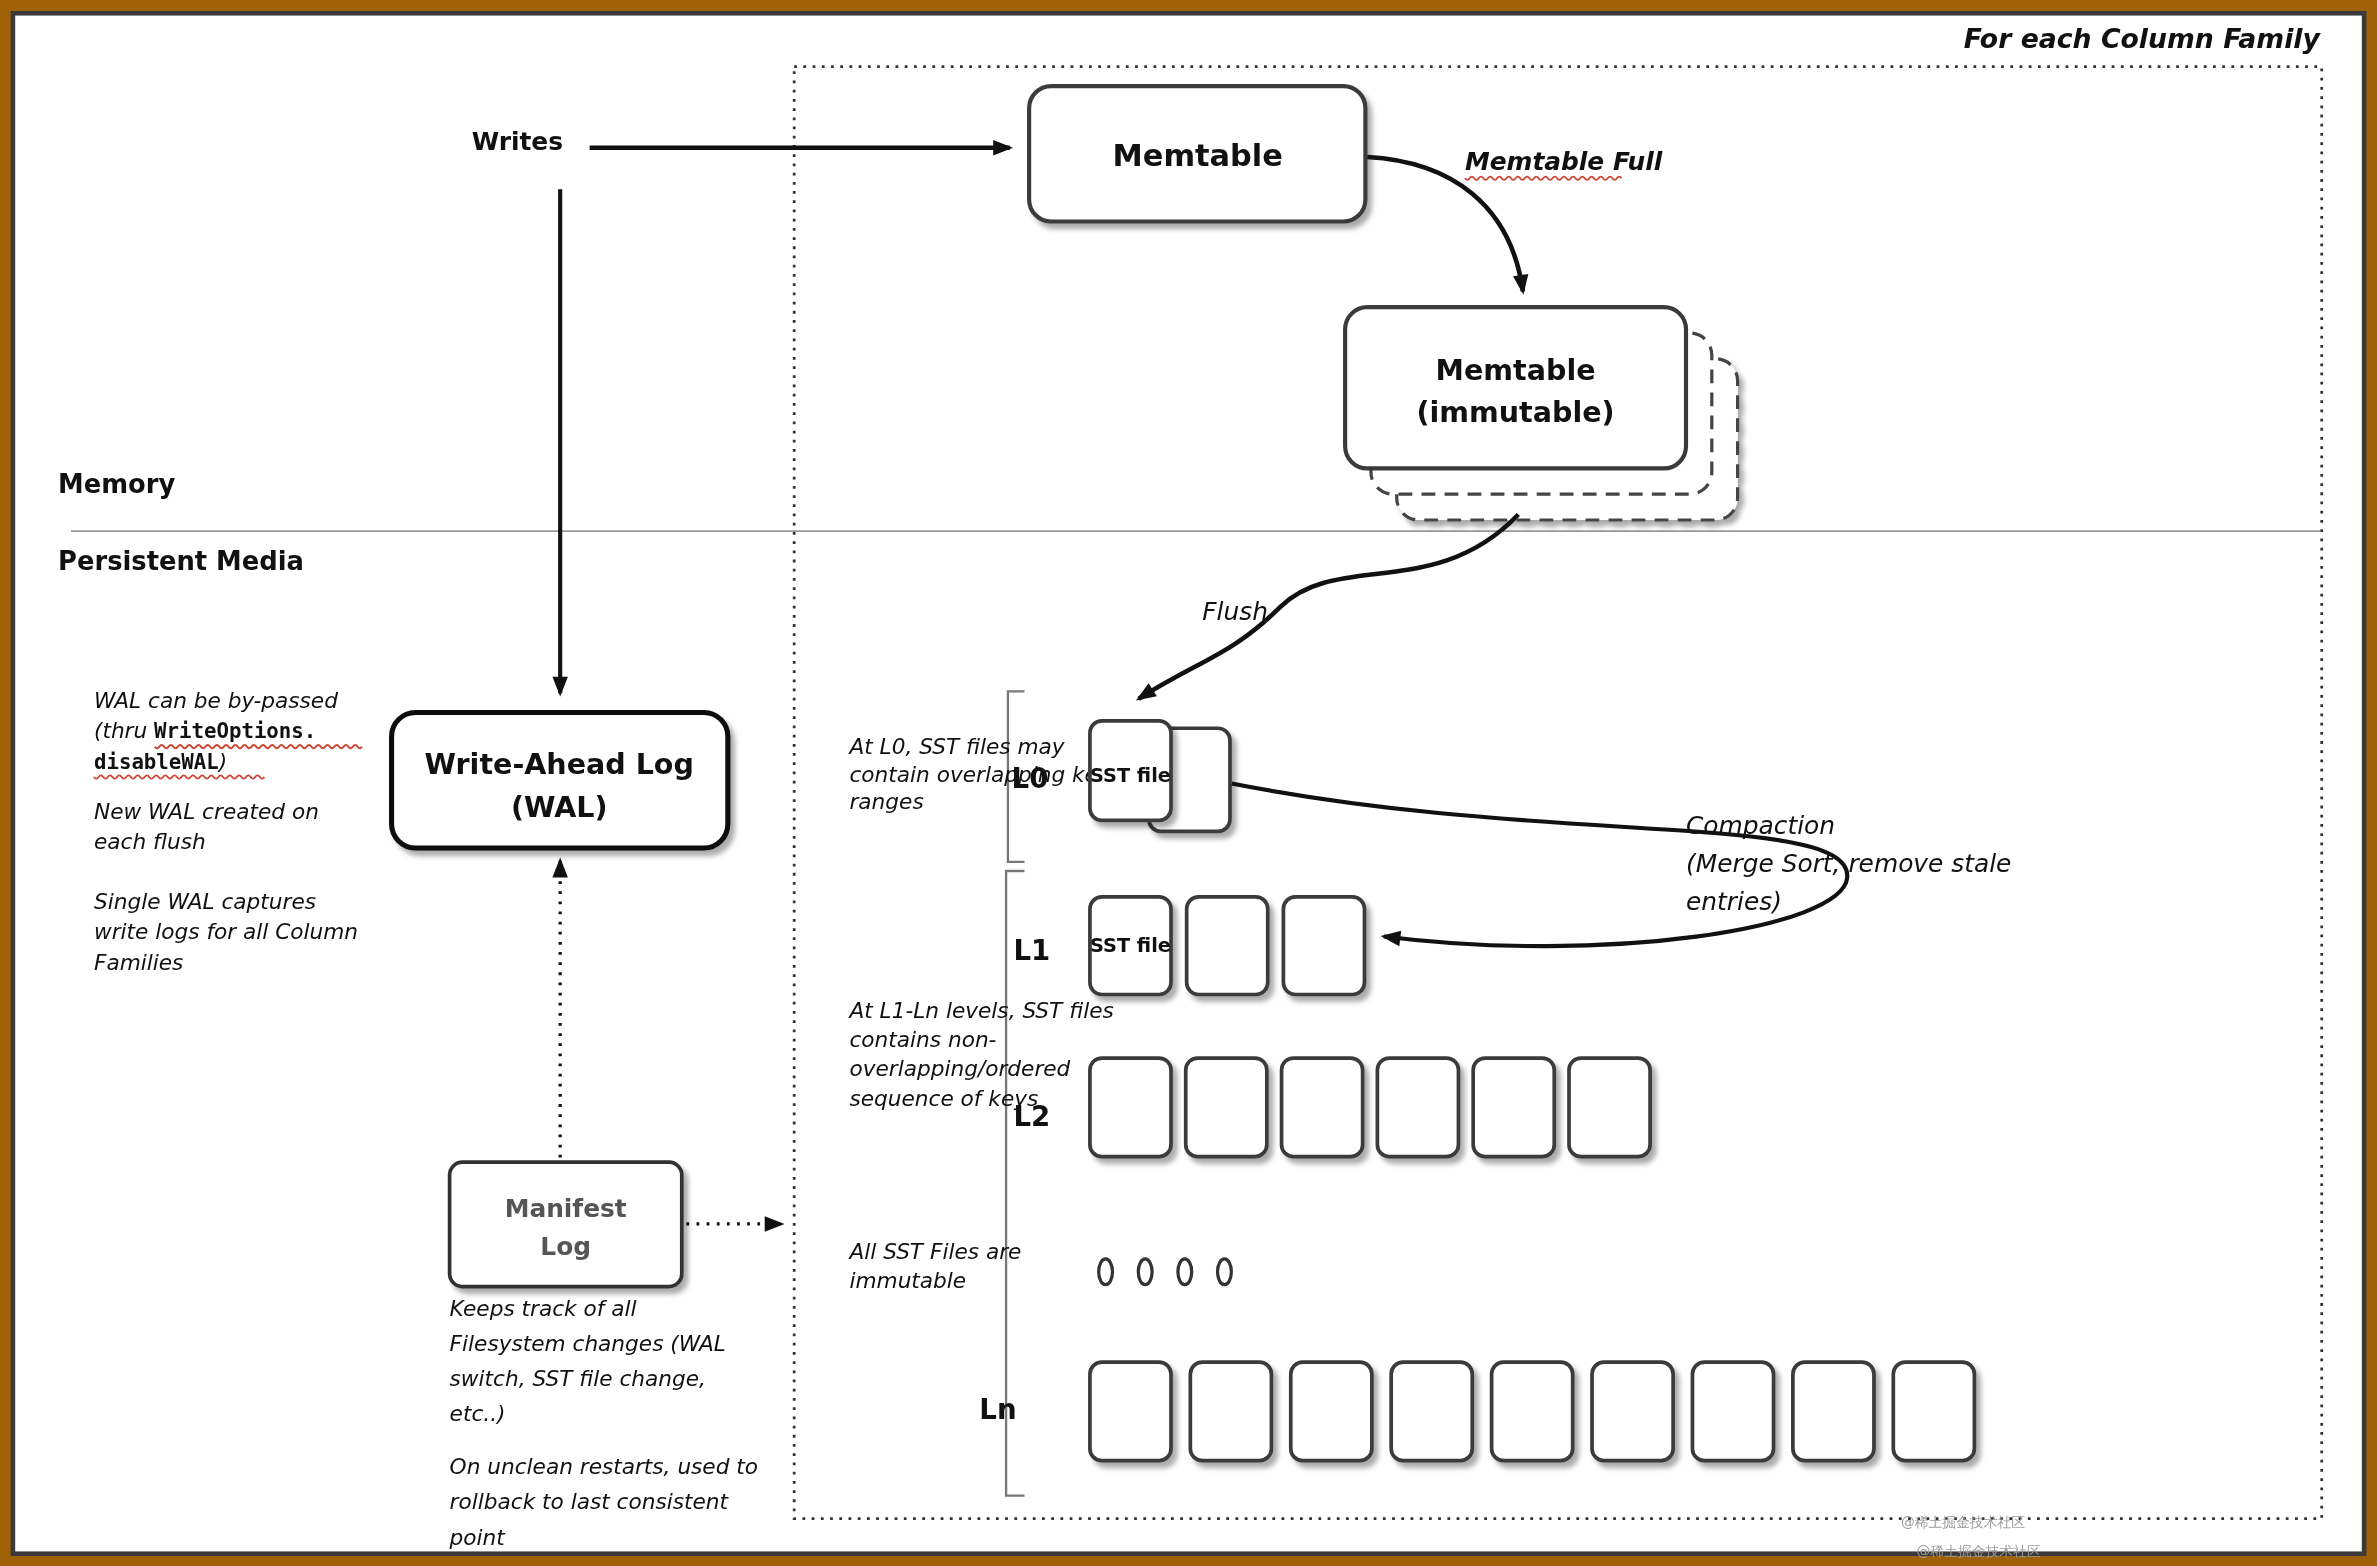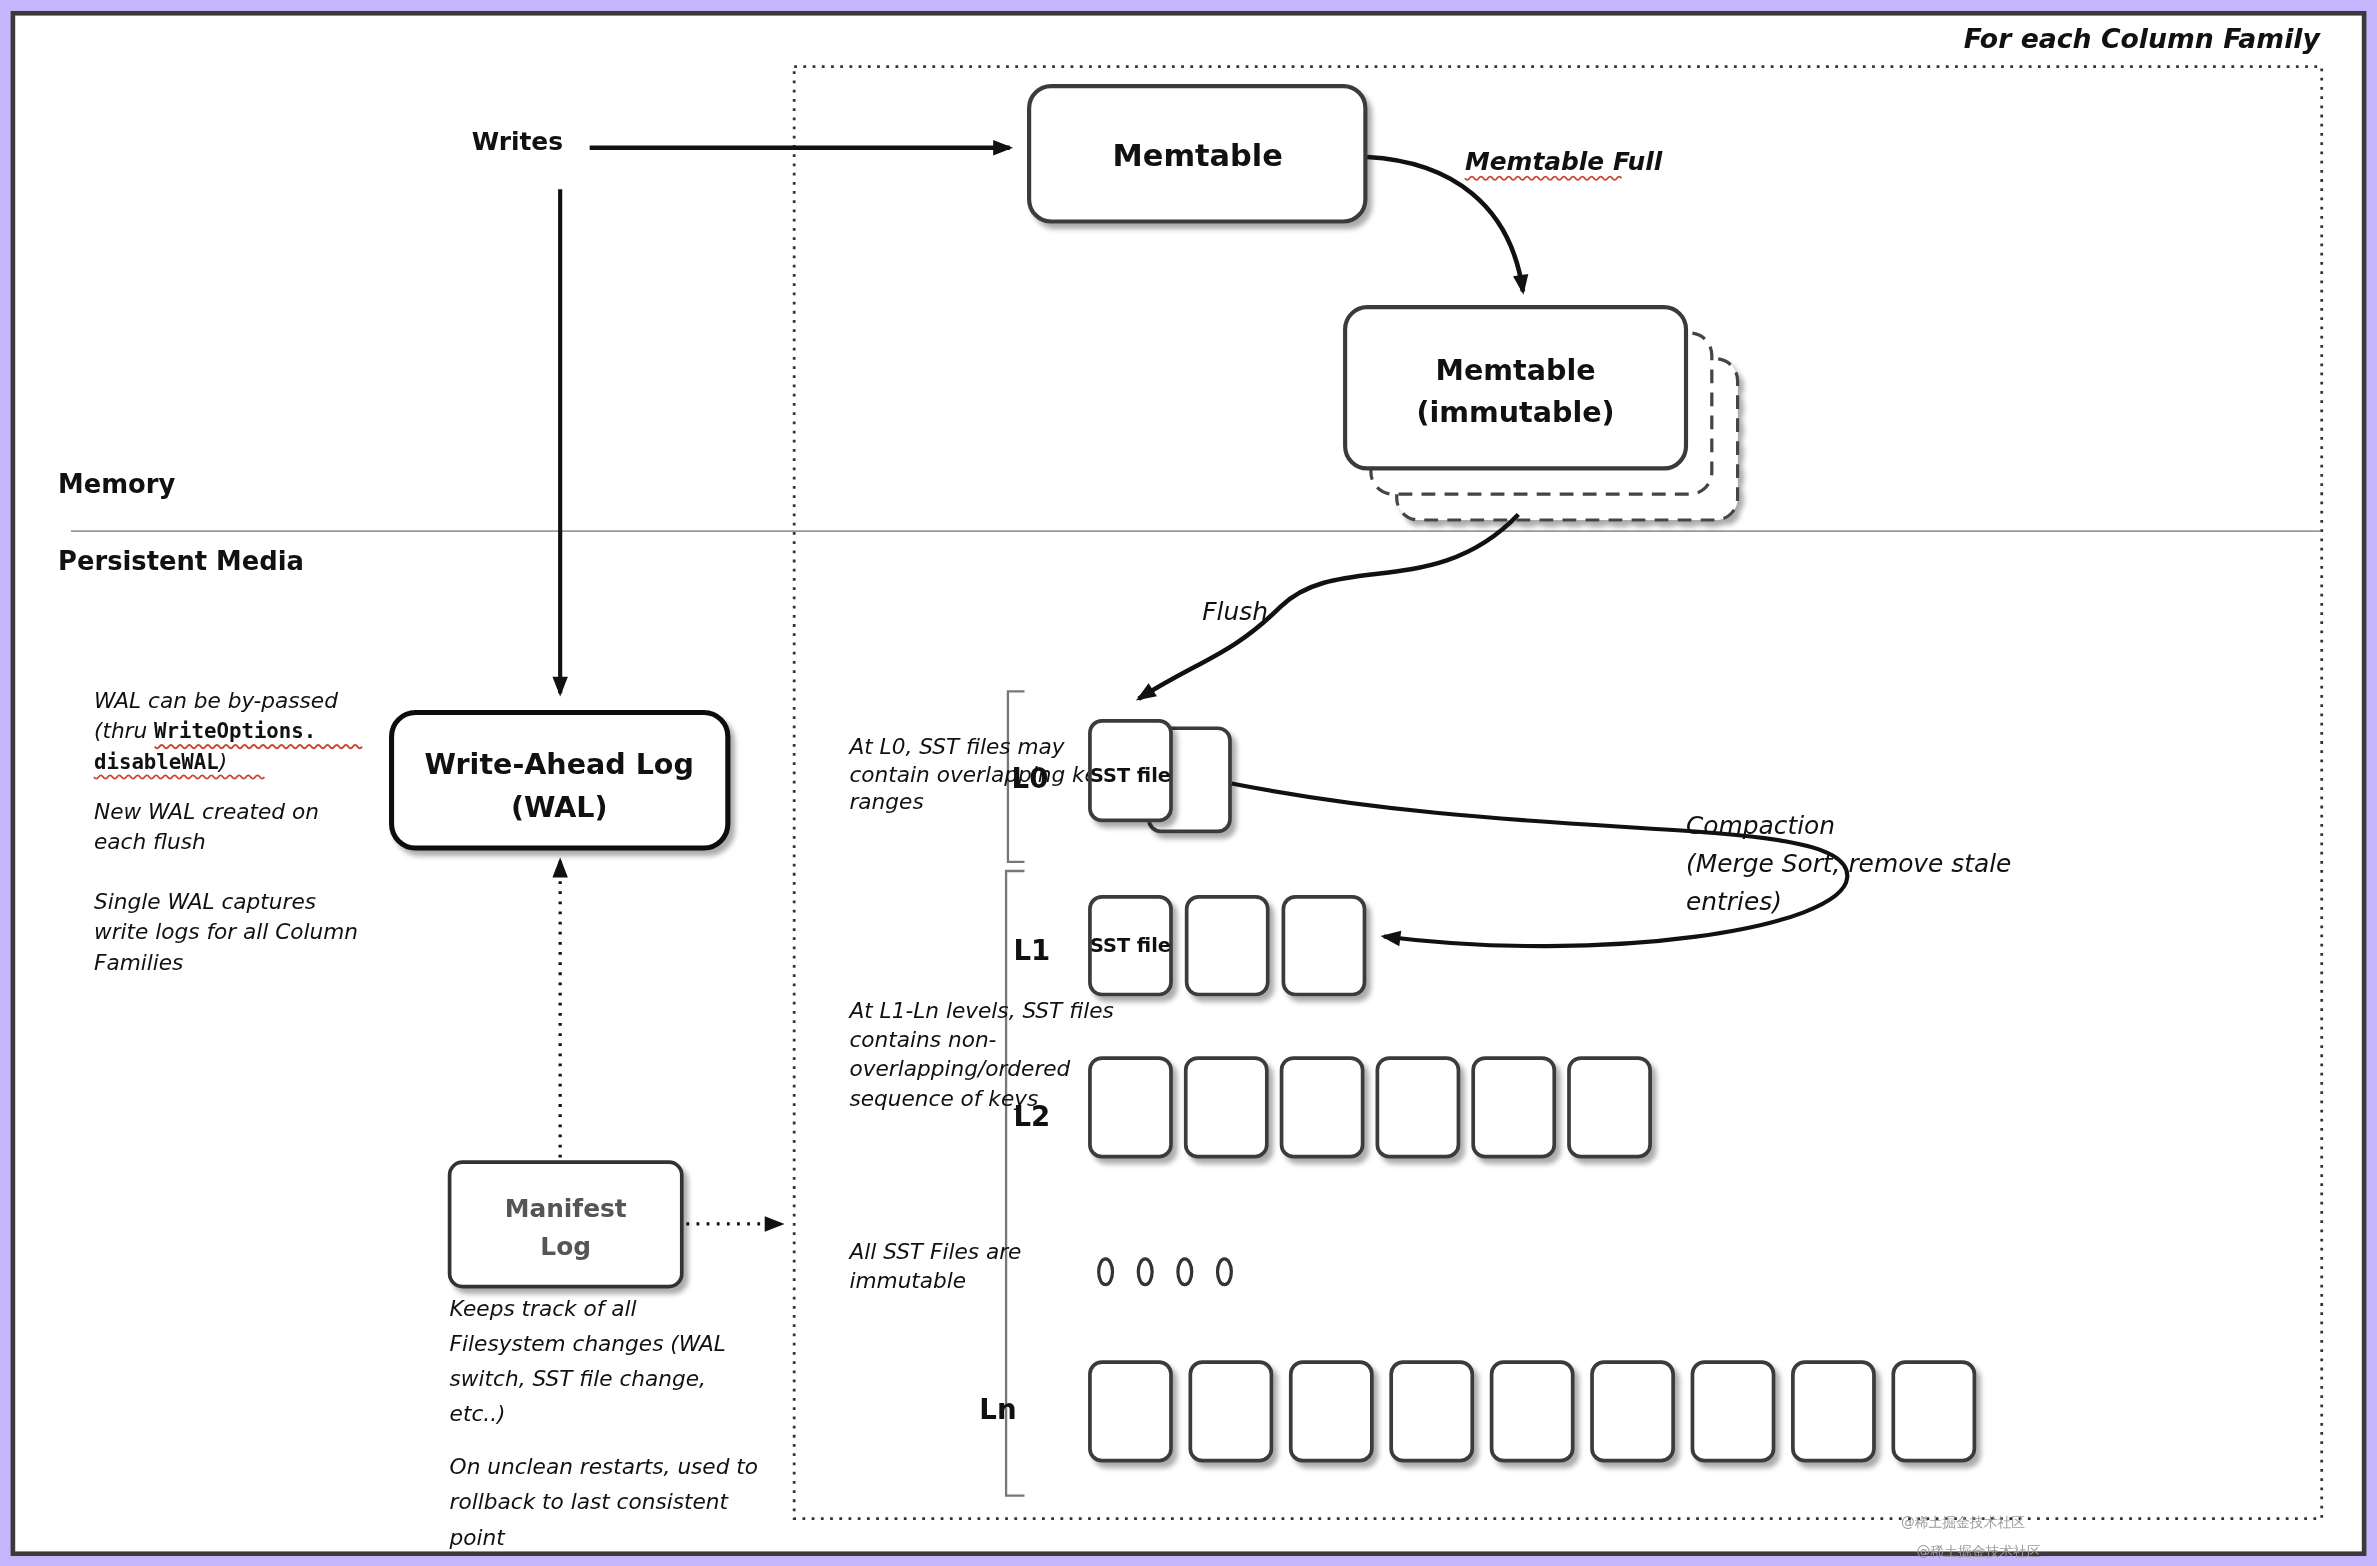--- a/index.html
+++ b/index.html
@@ -1,20 +1,20 @@
 <!DOCTYPE html>
 <html style="--ink: #111111; --box: #3a3a3a; --gray: #555555; --div: #999999; --squig: #cc4433; --wm: #9a9a9a;font-size:14.7px"><head>
 <meta charset="utf-8">
 <style>
   :root{
     --ink:#111111; --box:#3a3a3a; --gray:#555555; --div:#999999;
     --squig:#cc4433; --wm:#9a9a9a;
   }
   html,body{margin:0;padding:0;background:#ffffff;}
-  .stage{width:2377px;height:1567px;position:relative;background:#c4b5fd;}
+  .stage{width:2377px;height:1567px;position:relative;background:#a16207;}
   svg{display:block;}
   svg text{
     font-family:"DejaVu Sans","Liberation Sans",sans-serif;
     fill:var(--ink);
   }
   .b{font-weight:bold;}
   .t-title{font-size:29px;font-style:italic;font-weight:bold;}
   .t-label{font-size:27px;font-weight:bold;}
   .t-section{font-size:28px;font-weight:bold;}
   .t-node{font-size:33px;font-weight:bold;}

